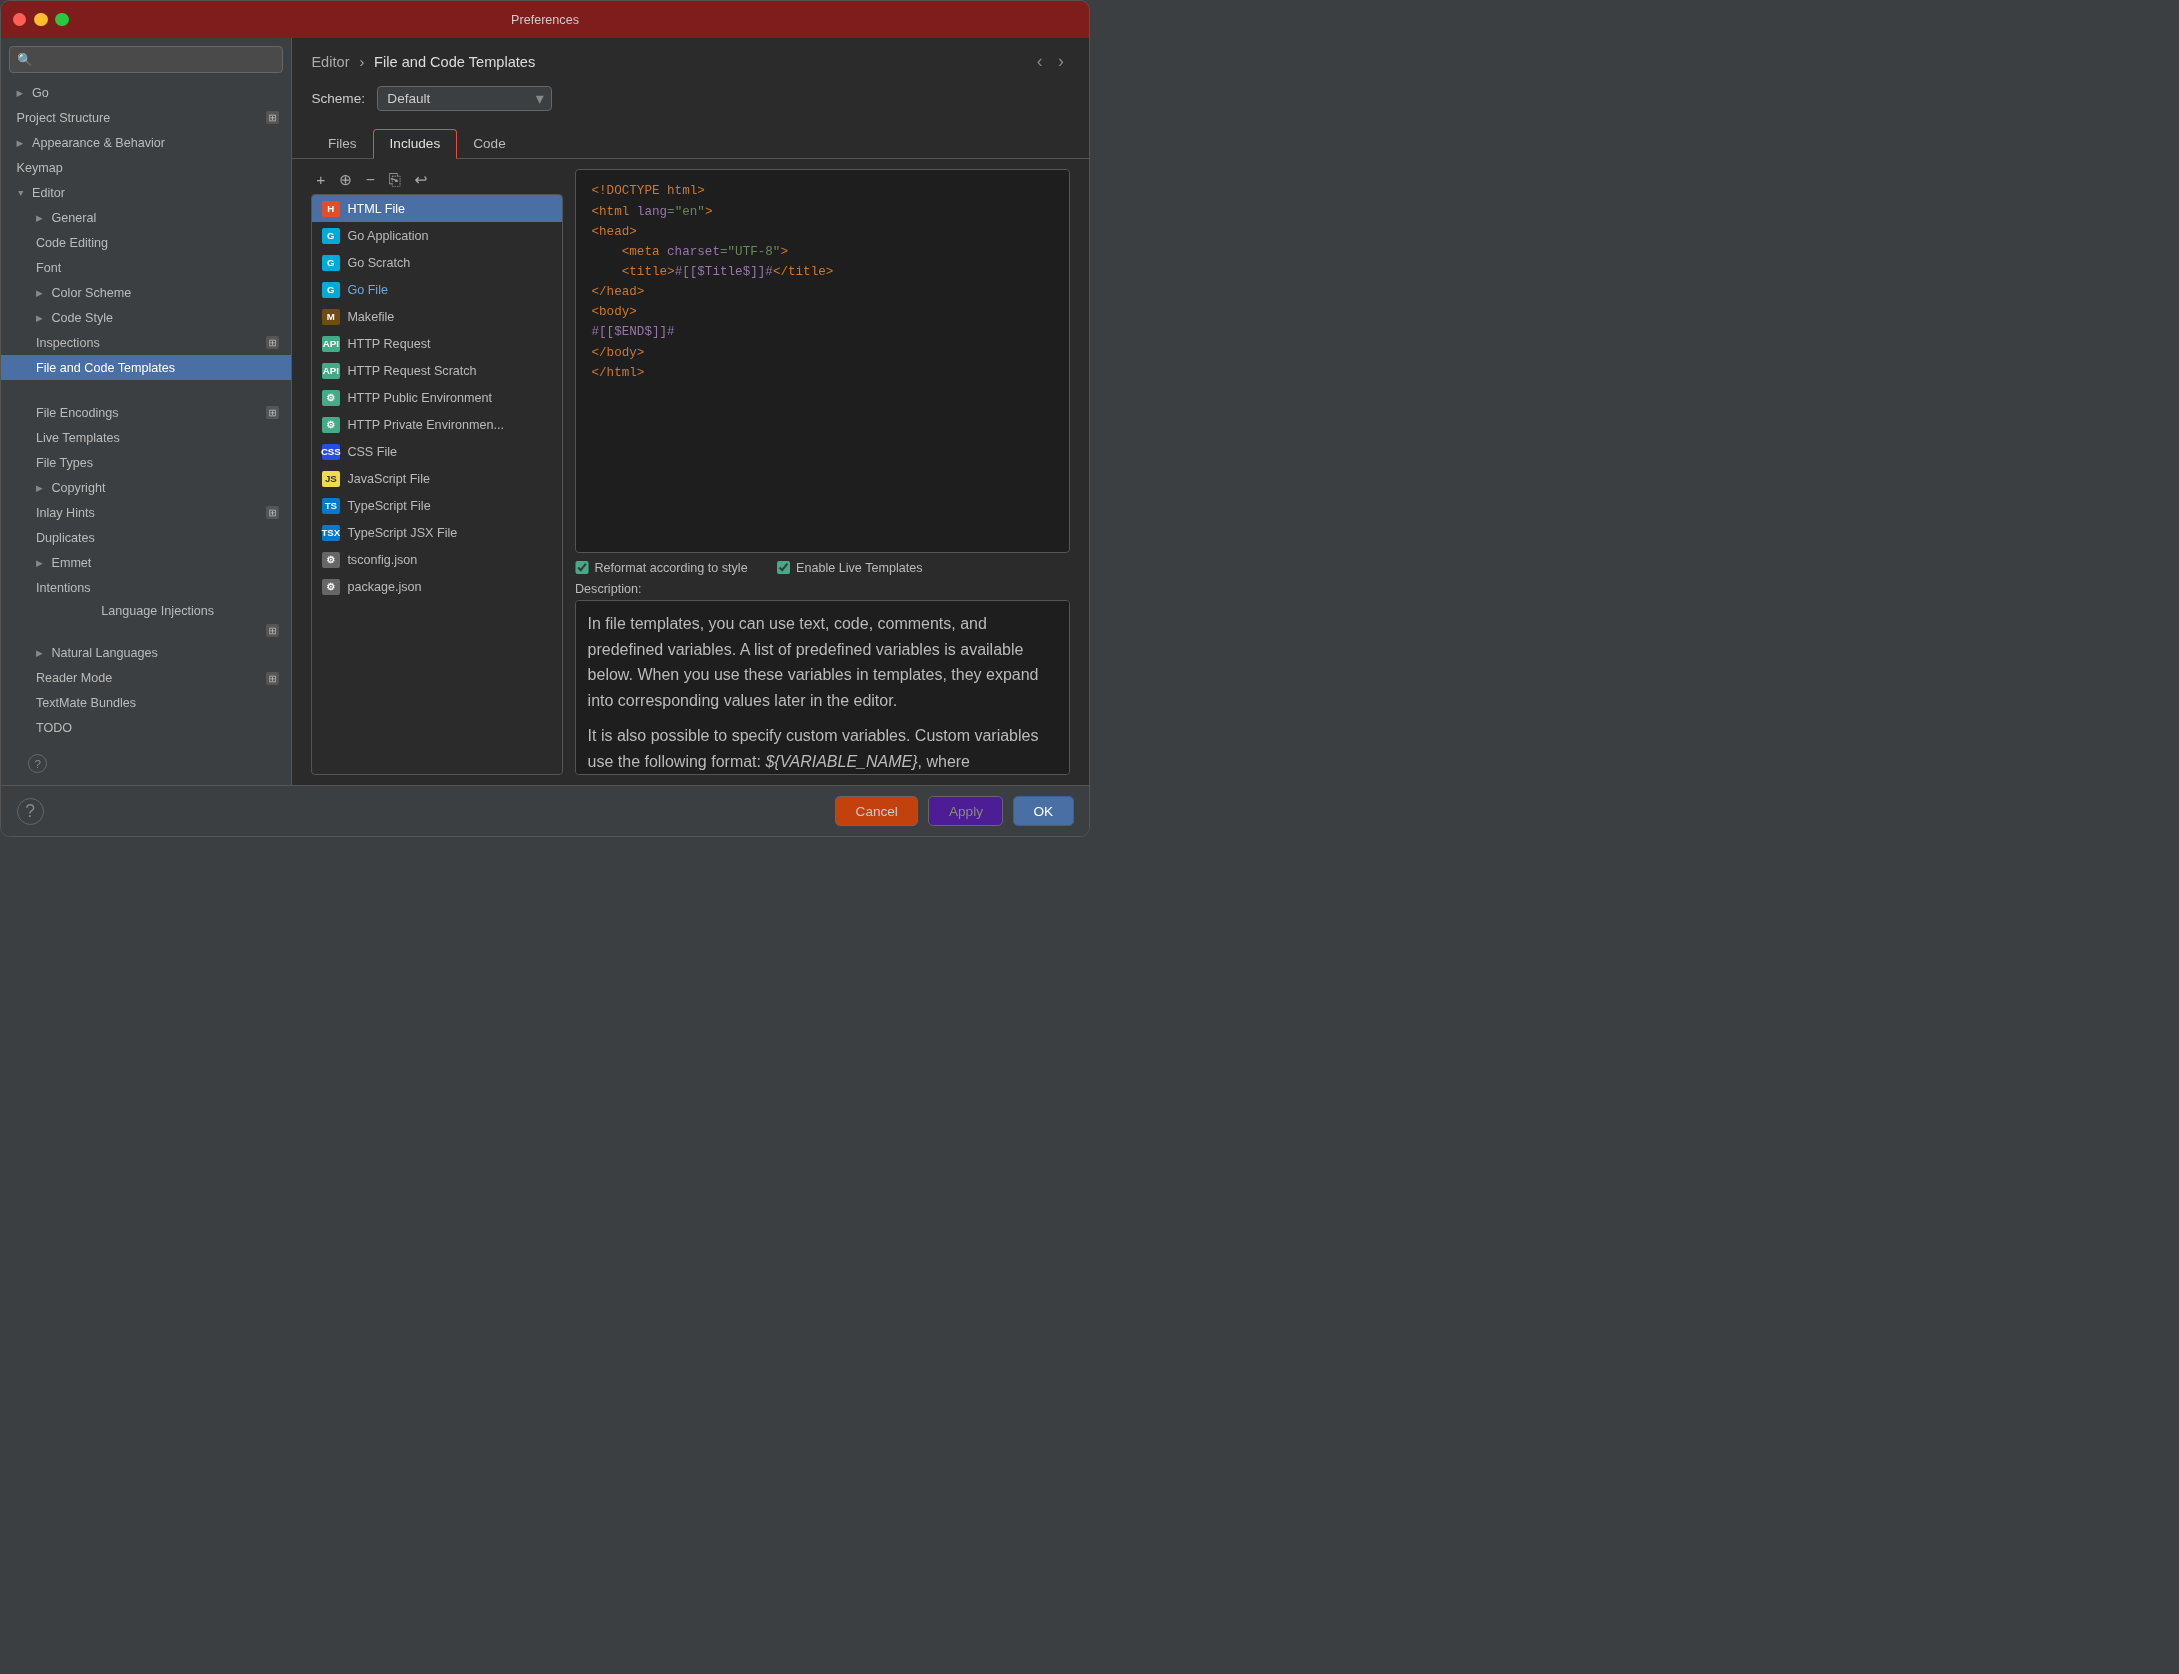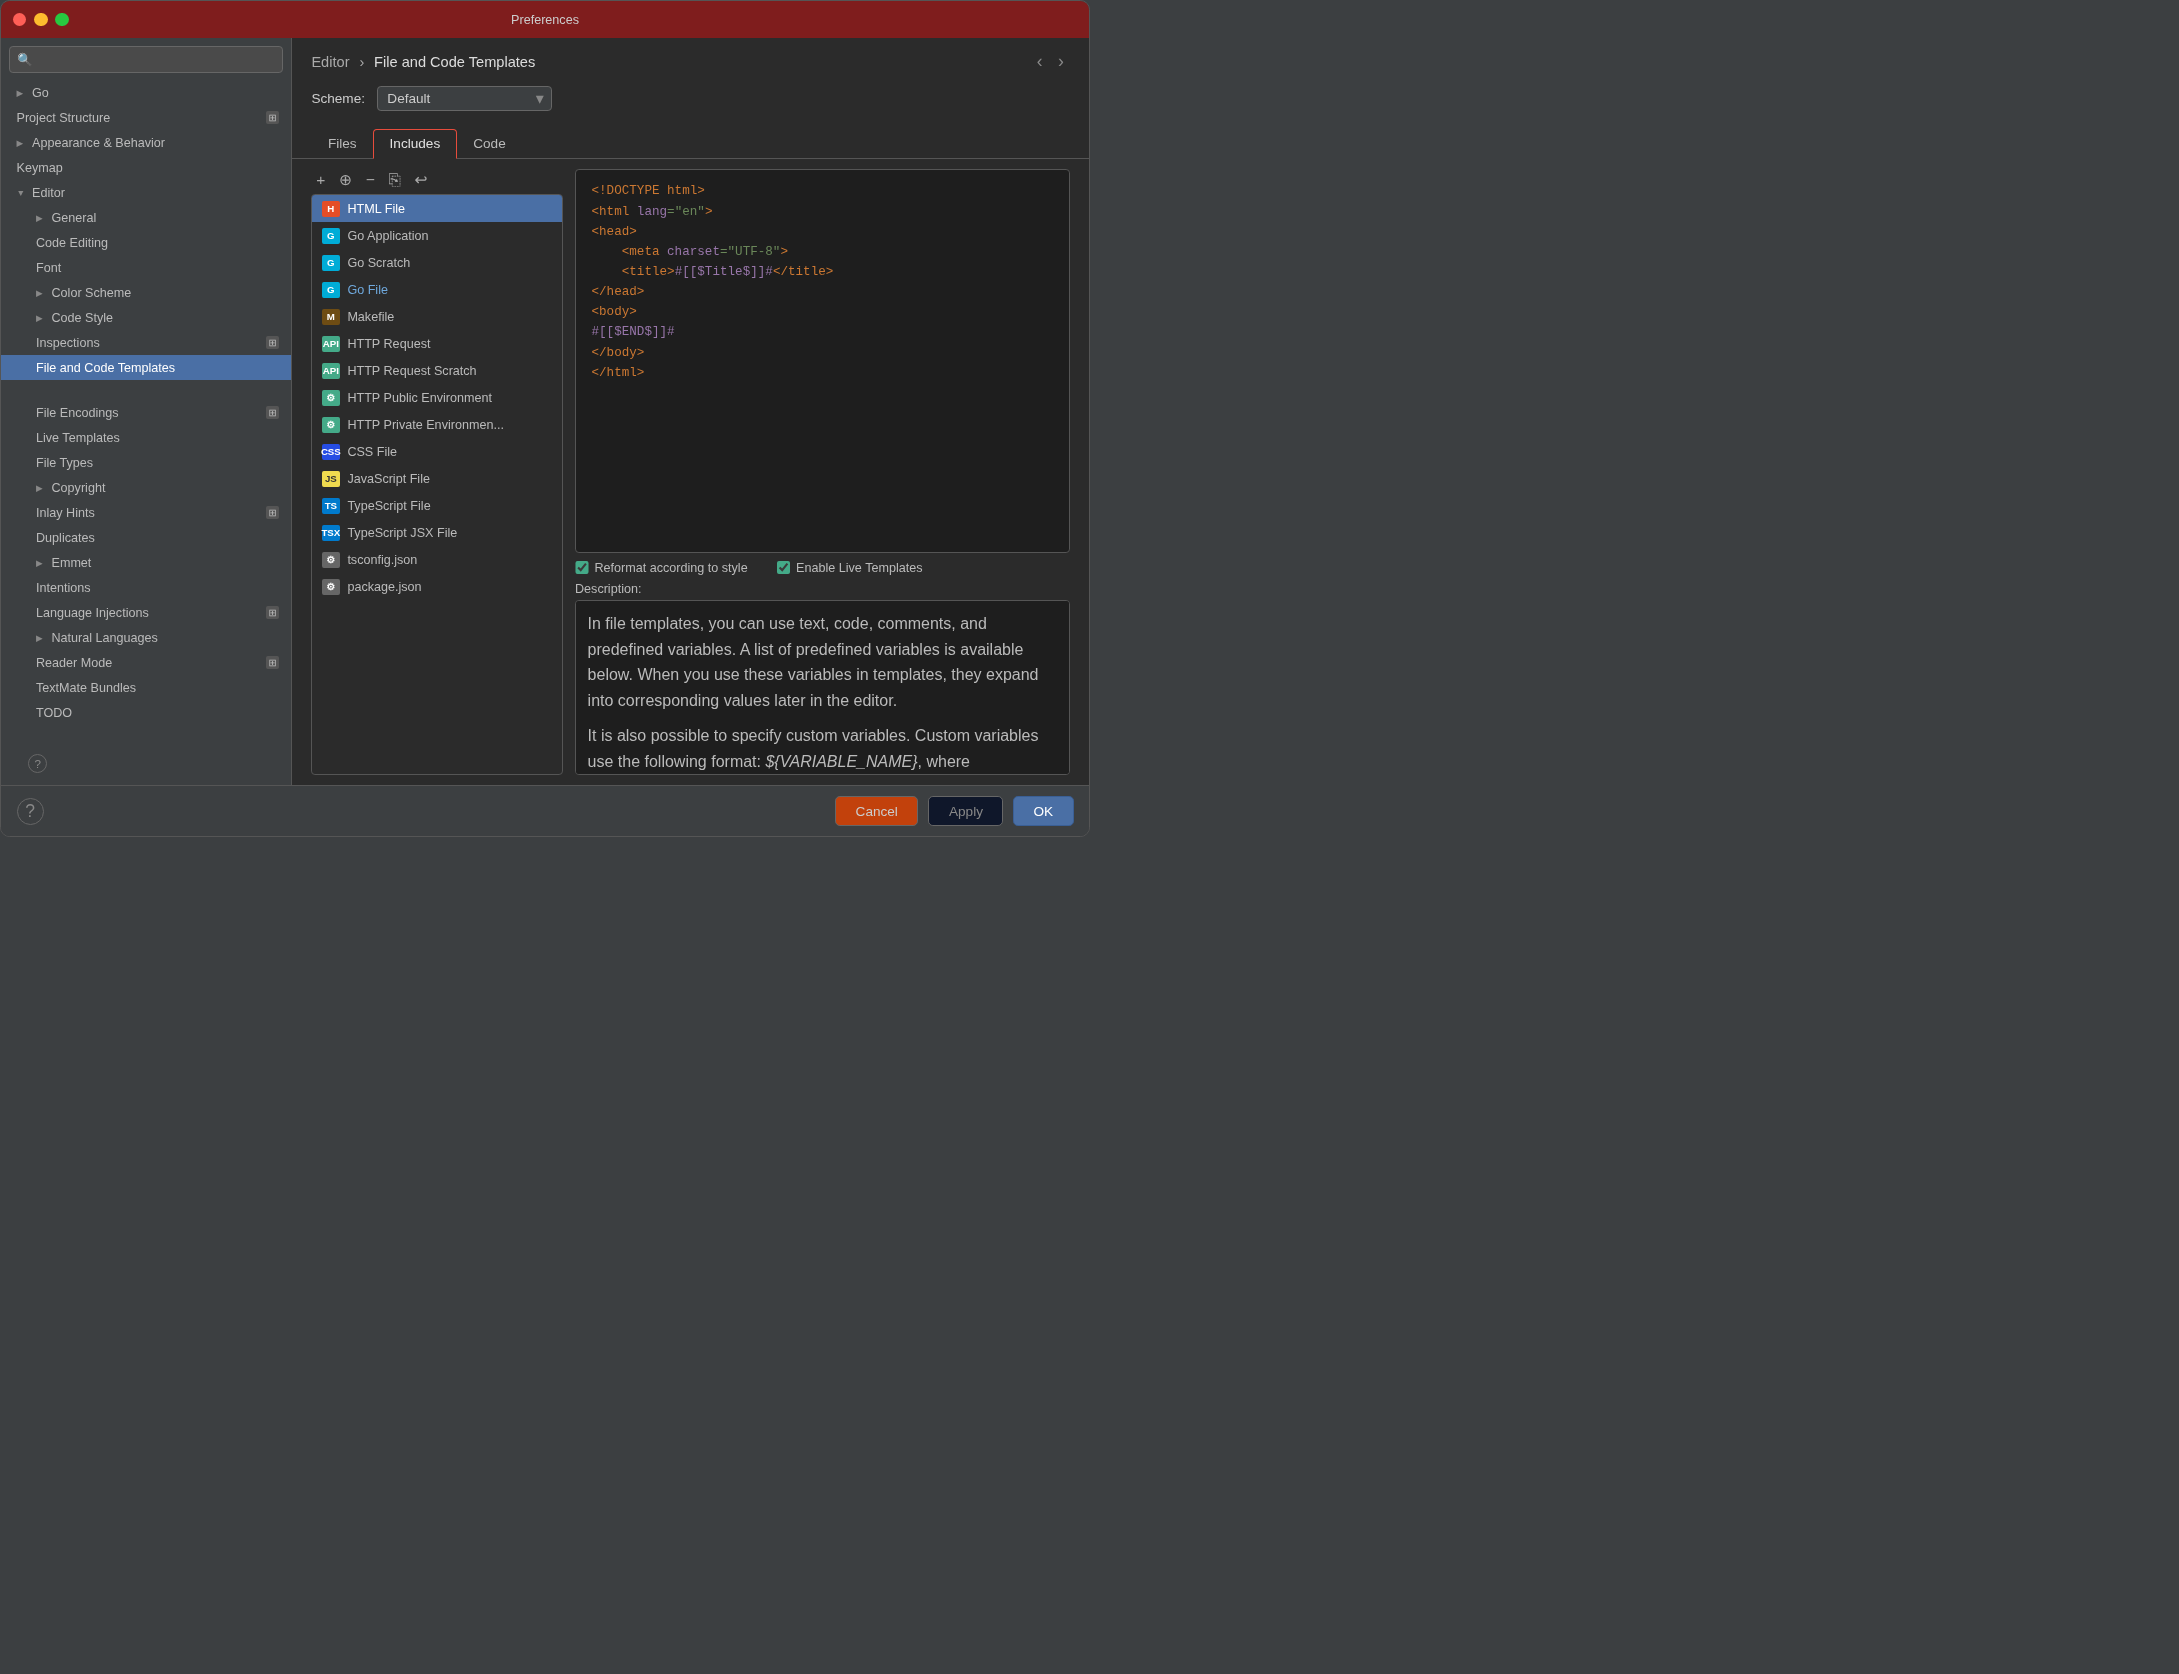--- a/index.html
+++ b/index.html
@@ -361,21 +361,21 @@
       font-size: 13.6px;
       cursor: pointer;
       border: 1px solid transparent;
     }
     .btn-cancel {
       background: #c2410c;
       color: #ccc;
       border-color: #666;
     }
     .btn-apply {
-      background: #0f172a;
+      background: #4c1d95;
       color: #888;
       border-color: #666;
       padding-left: 20px;
     }
     .btn-ok {
       background: #4a6fa5;
       color: #fff;
       border-color: #3a5f95;
     }
     ::-webkit-scrollbar { width: 5.8px; }
@@ -460,21 +460,21 @@
         </div>
         <div class="sidebar-item" style="padding-left: 35px;">
           <span>Duplicates</span>
         </div>
         <div class="sidebar-item has-arrow" style="padding-left: 35px;">
           <span>Emmet</span>
         </div>
         <div class="sidebar-item" style="padding-left: 35px;">
           <span>Intentions</span>
         </div>
-        <div class="sidebar-item" style="padding-left: 35px;">
+        <div class="sidebar-item" style="padding-left: 35px; flex-direction: column;">
           <span>Language Injections</span>
           <span class="icon-badge">⊞</span>
         </div>
         <div class="sidebar-item has-arrow" style="padding-left: 35px;">
           <span>Natural Languages</span>
         </div>
         <div class="sidebar-item" style="padding-left: 35px;">
           <span>Reader Mode</span>
           <span class="icon-badge">⊞</span>
         </div>

